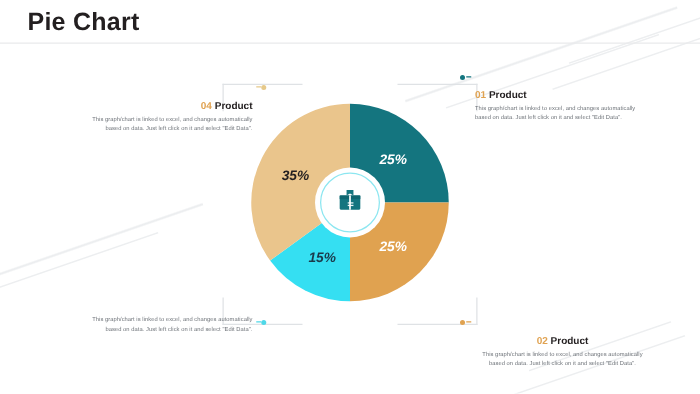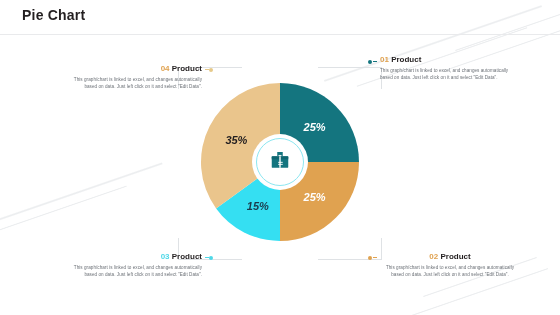--- a/index.html
+++ b/index.html
@@ -37,21 +37,21 @@
   .deco-e { width: 210px; height: 3px; top: 196px; left: -42px; transform: rotate(-19deg); }
   .deco-f { width: 165px; height: 2px; top: 212px; left: -34px; transform: rotate(-19deg); }
   .deco-g { width: 120px; height: 2px; top: 276px; left: 420px; transform: rotate(-19deg); }
   .deco-h { width: 150px; height: 2px; top: 292px; left: 402px; transform: rotate(-19deg); }
 
   
   .title {
     position: absolute;
     left: 22px;
     top: 7px;
-    font-size: 14px;
+    font-size: 20px;
     font-weight: bold;
     color: #231f20;
     letter-spacing: 0.2px;
   }
   .title-rule {
     position: absolute;
     left: 0;
     top: 34px;
     width: 560px;
     height: 1px;
@@ -92,20 +92,21 @@
   .lb-tr { left: 380px; top: 55px;  text-align: left;  }
   .lb-bl { left: 62px;  top: 252px; text-align: right; }
   .lb-br { left: 380px; top: 252px; text-align: center;  }
 
   .label-head {
     font-size: 8px;
     font-weight: bold;
     white-space: nowrap;
     line-height: 1.2;
     margin-bottom: 2px;
+    margin-top: 16px;
   }
   .label-head .num { color: #e0a250; }
   .label-head .num.cy { color: #4fd8e8; }
   .label-head .word { color: #231f20; }
 
   .label-body {
     font-size: 4.6px;
     line-height: 1.72;
     color: #6d7278;
     letter-spacing: 0.05px;
@@ -228,24 +229,20 @@
 
   <div class="label-block lb-tr">
     <div class="label-head">
       <span class="num">01</span>
       <span class="word">Product</span>
     </div>
     <div class="label-body">This graph/chart is linked to excel, and changes automatically based on data. Just left click on it and select "Edit Data".</div>
   </div>
 
   <div class="label-block lb-bl">
-    <div class="label-head">
-      <span class="num cy">03</span>
-      <span class="word">Product</span>
-    </div>
     <div class="label-body">This graph/chart is linked to excel, and changes automatically based on data. Just left click on it and select "Edit Data".</div>
   </div>
 
   <div class="label-block lb-br">
     <div class="label-head">
       <span class="num">02</span>
       <span class="word">Product</span>
     </div>
     <div class="label-body">This graph/chart is linked to excel, and changes automatically based on data. Just left click on it and select "Edit Data".</div>
   </div>

